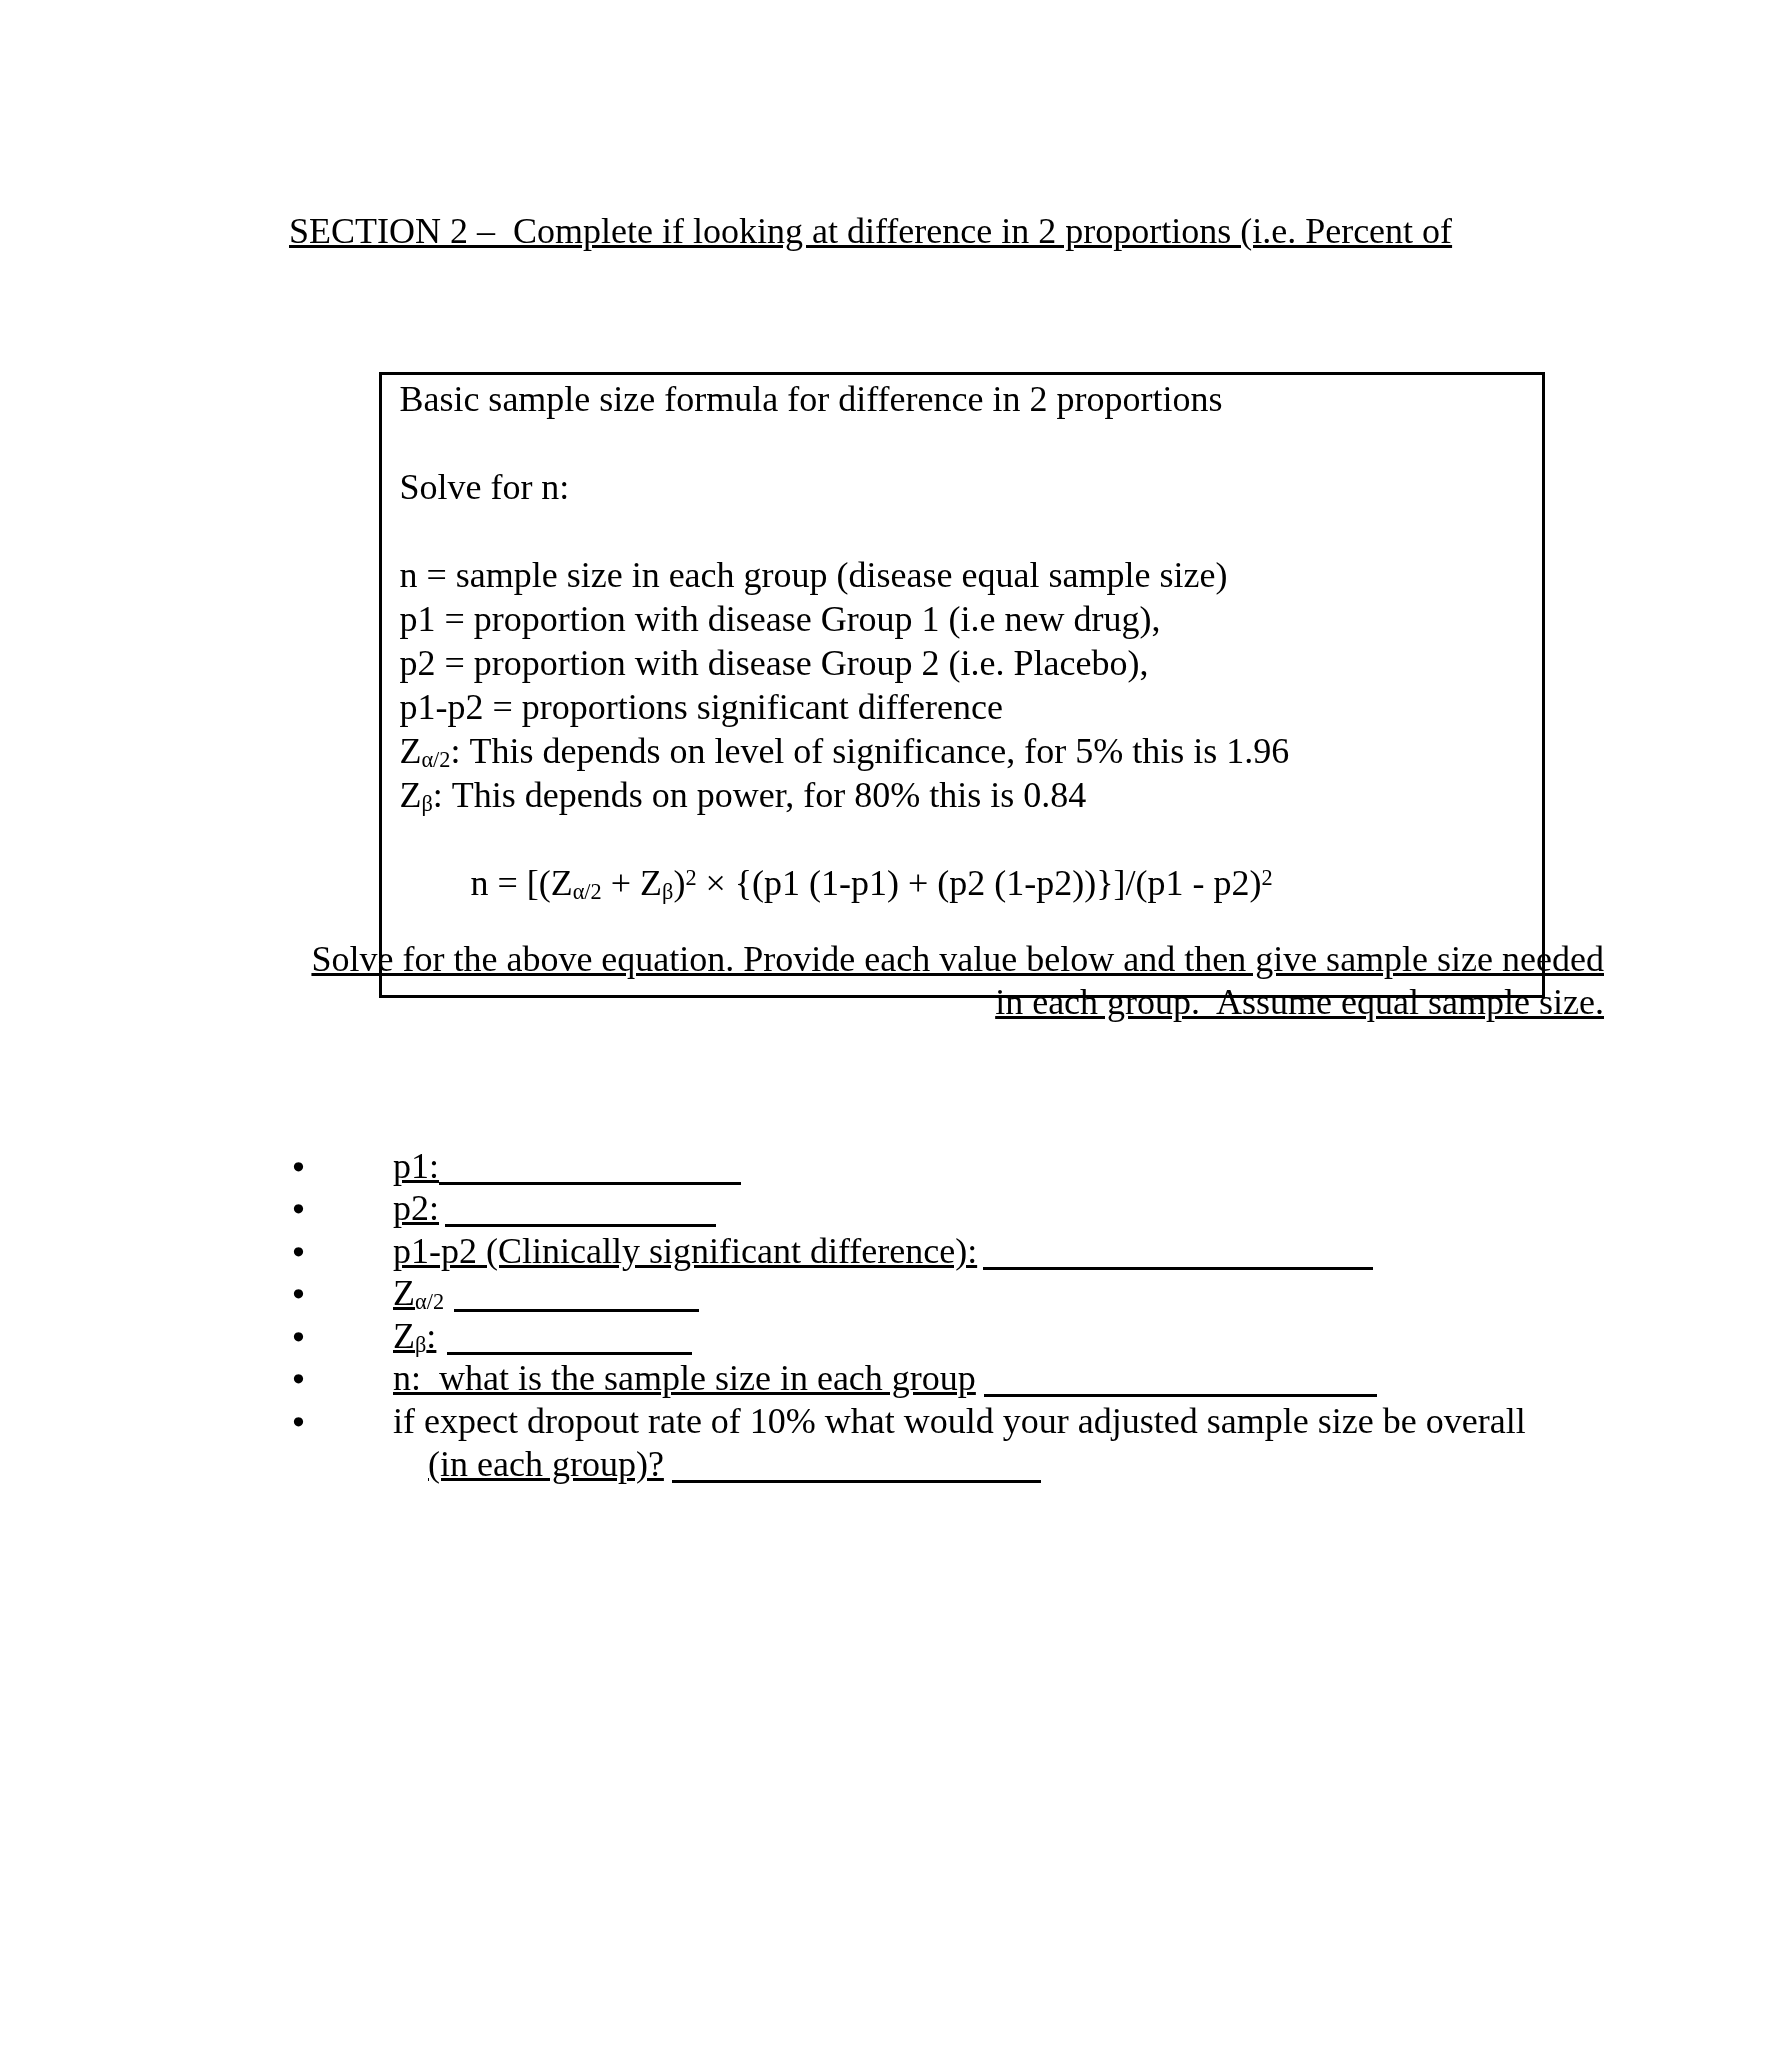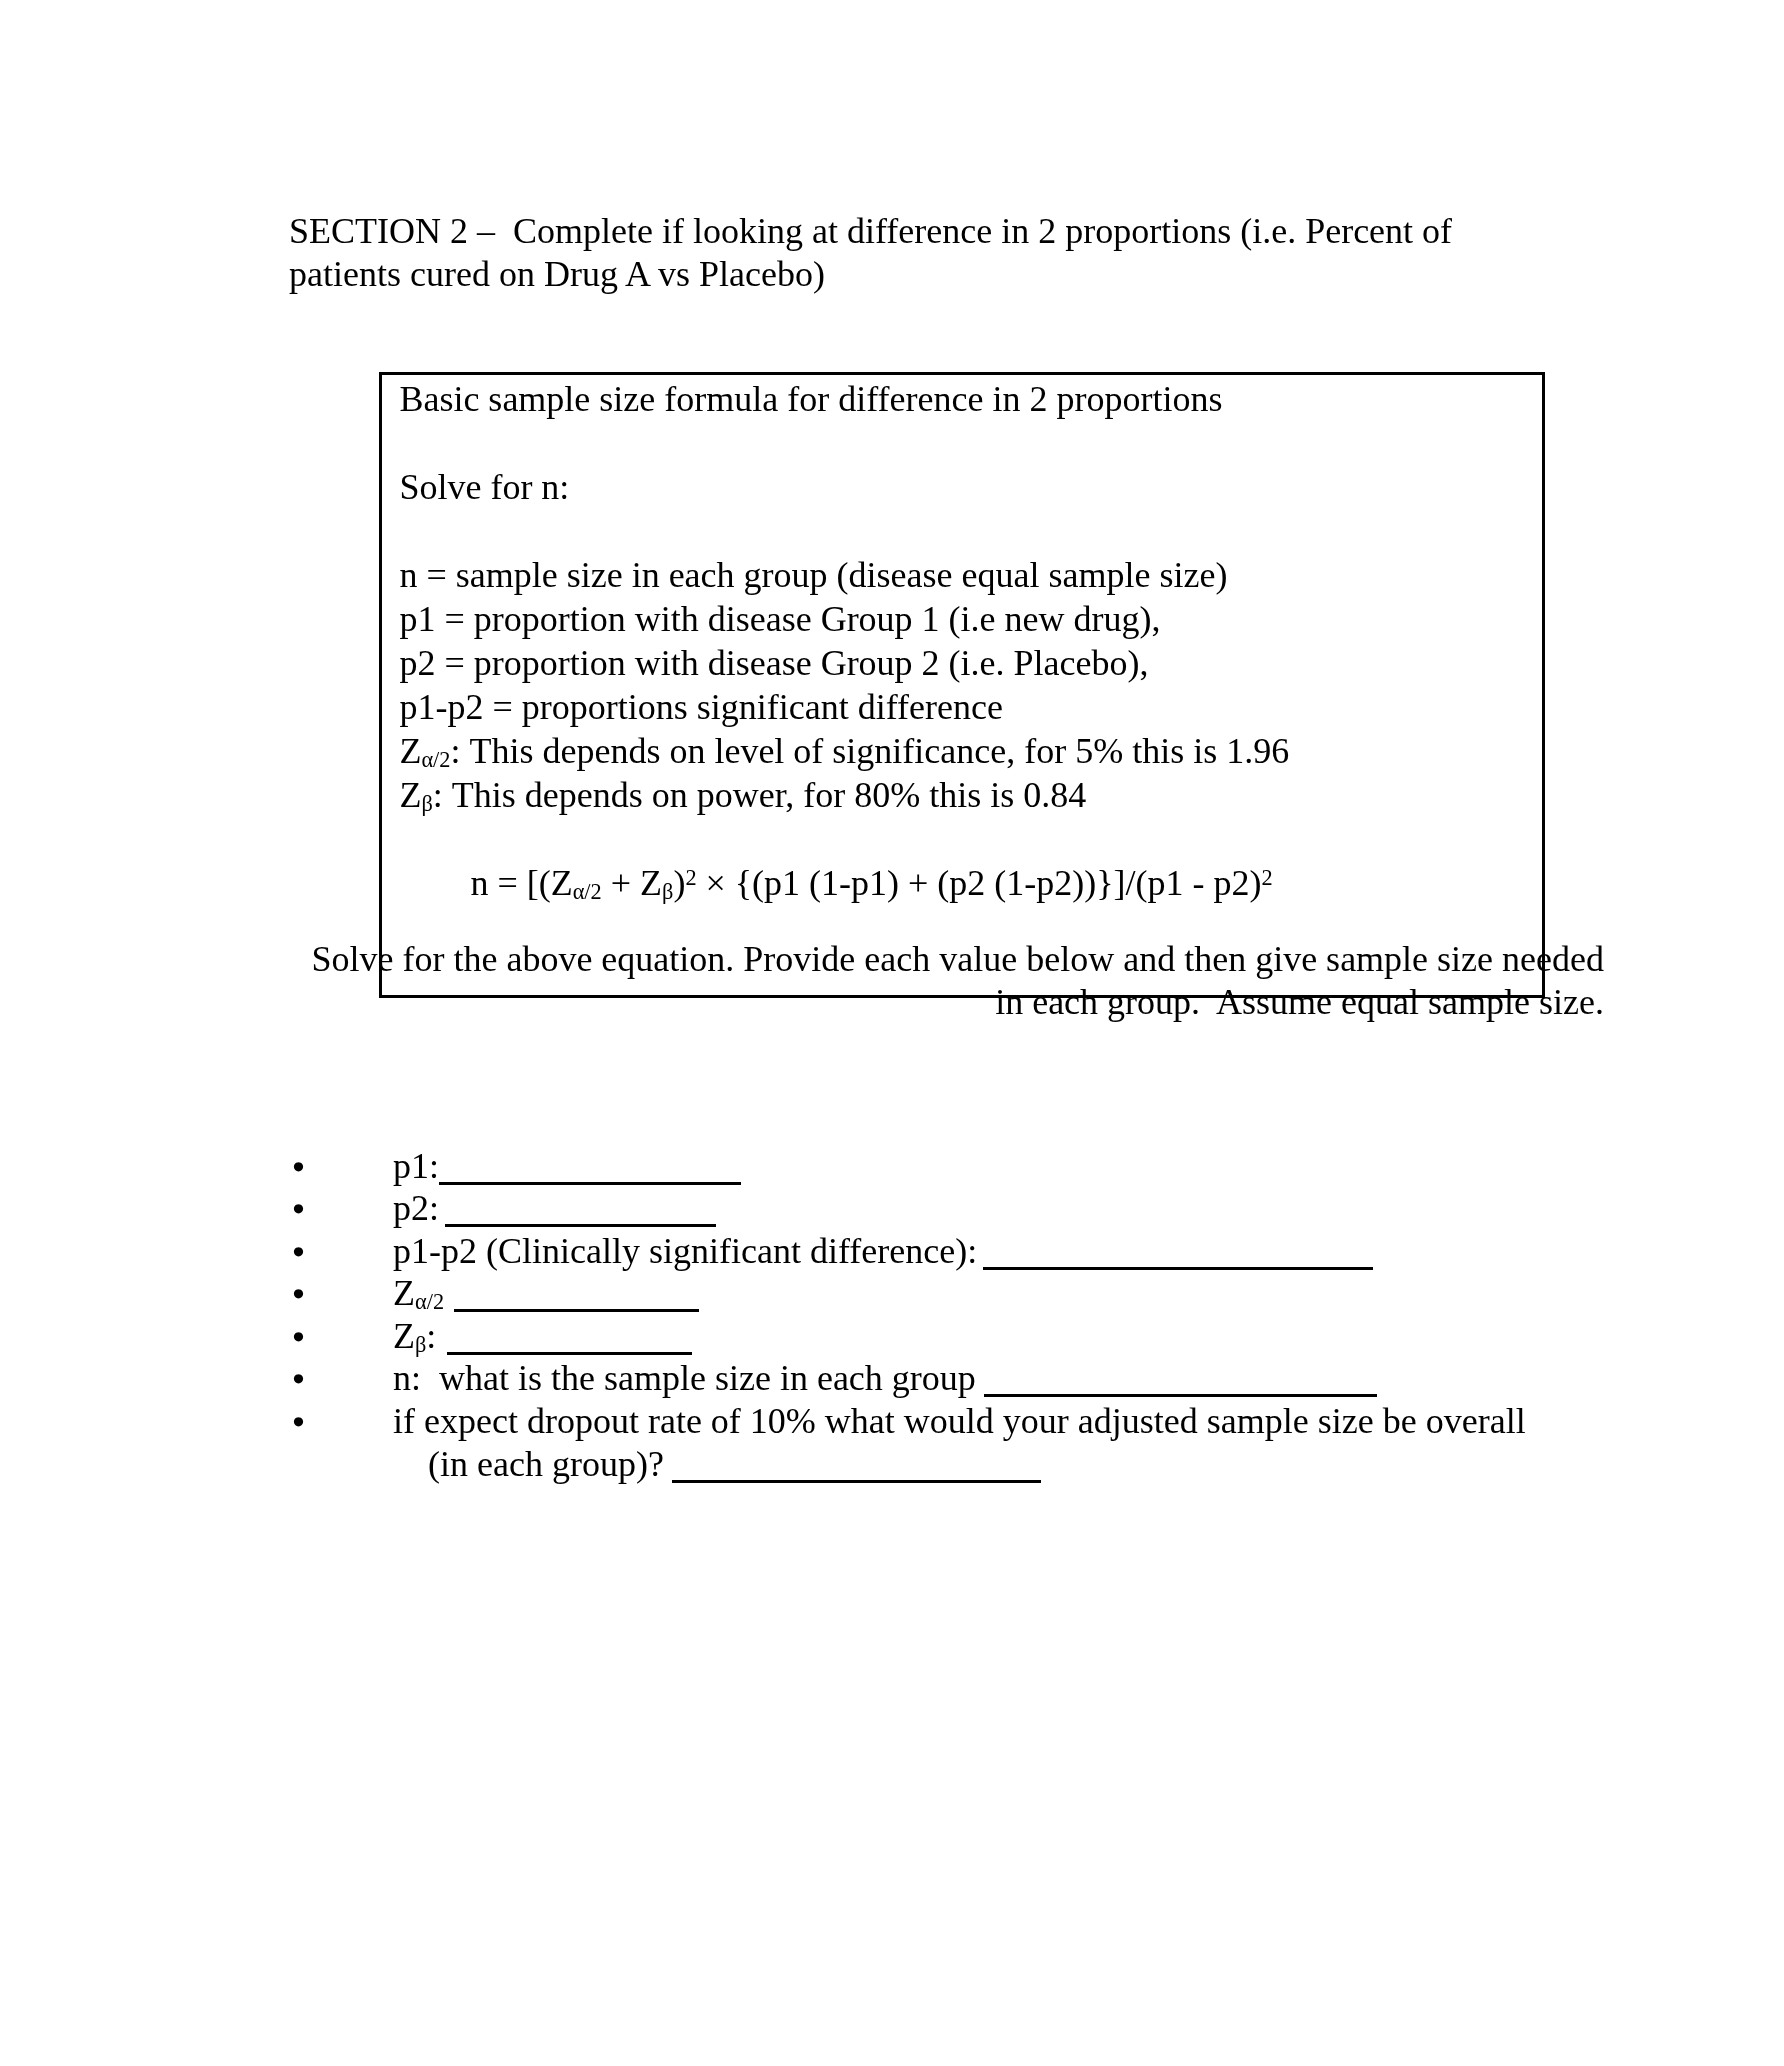--- a/index.html
+++ b/index.html
@@ -12,21 +12,21 @@
     width: 1784px;
     height: 2309px;
     background: #ffffff;
     color: #000000;
     font-family: "Liberation Serif", "DejaVu Serif", serif;
     font-size: 36px;
     line-height: 43px;
     overflow: hidden;
   }
   .abs { position: absolute; }
-  .t { white-space: pre-wrap; }
+  .t { white-space: pre-wrap; text-decoration: underline; }
 
   
   .header-block {
     left: 289px;
     top: 210px;
     width: 1281px;
   }
 
   
   .formula-box {
@@ -110,21 +110,20 @@
   .blank-n       { width: 393px; margin-left: 8.3px; }
   .blank-dropout { width: 369px; margin-left: 8.3px; }
 </style>
 </head>
 <body>
 
 <div class="page">
 
   <div class="abs header-block">
     <div class="t">SECTION 2 –  Complete if looking at difference in 2 proportions (i.e. Percent of</div>
-    <div class="t">patients cured on Drug A vs Placebo)</div>
   </div>
 
   <div class="abs formula-box">
     <div class="box-line">Basic sample size formula for difference in 2 proportions</div>
     <div class="box-line"></div>
     <div class="box-line">Solve for n:</div>
     <div class="box-line"></div>
     <div class="box-line">n = sample size in each group (disease equal sample size)</div>
     <div class="box-line">p1 = proportion with disease Group 1 (i.e new drug),</div>
     <div class="box-line">p2 = proportion with disease Group 2 (i.e. Placebo),</div>

